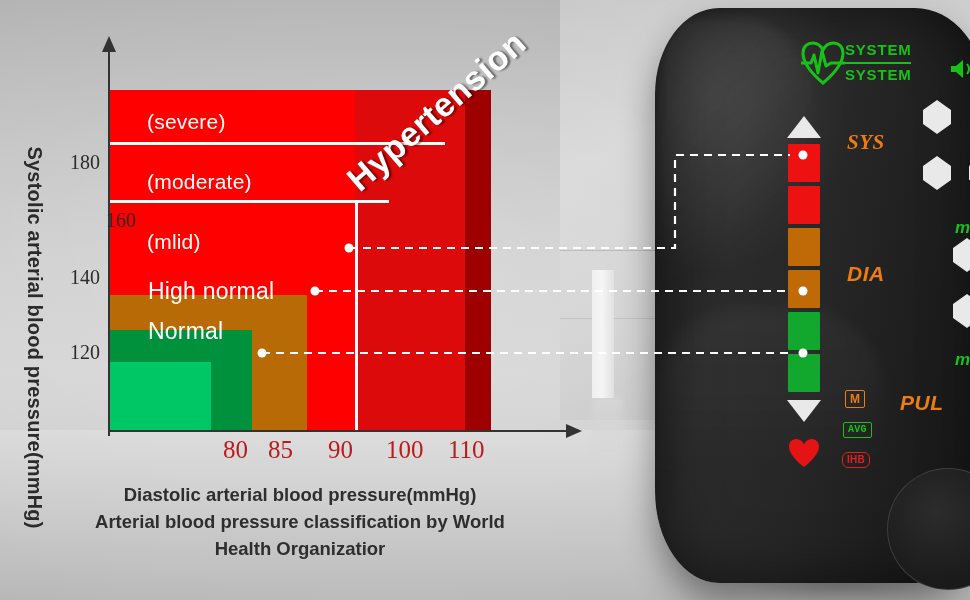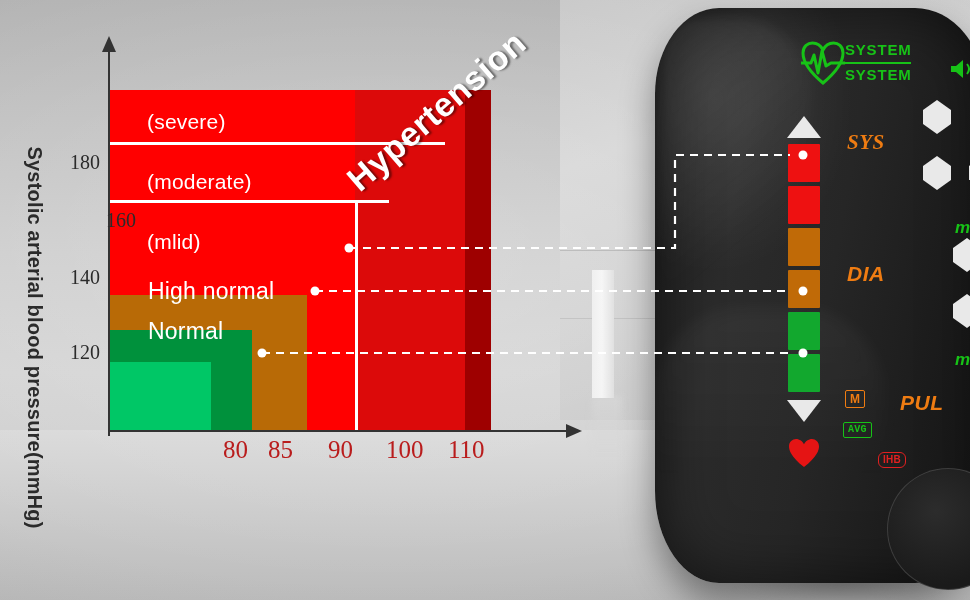--- a/index.html
+++ b/index.html
@@ -245,20 +245,25 @@
     <div class="ytick" style="top:210px;width:100px;left:0px;margin-left:36px;">160</div>
     <div class="ytick" style="top:267px;width:100px;left:0px;">140</div>
     <div class="ytick" style="top:342px;width:100px;left:0px;">120</div>
 
     <div class="xtick" style="left:223px;">80</div>
     <div class="xtick" style="left:268px;">85</div>
     <div class="xtick" style="left:328px;">90</div>
     <div class="xtick" style="left:386px;">100</div>
     <div class="xtick" style="left:448px;">110</div>
 
+    <div class="xcaption">
+      <div>Diastolic arterial blood pressure(mmHg)</div>
+      <div>Arterial blood pressure classification by World</div>
+      <div>Health Organizatior</div>
+    </div>
   </div>
 
   <div class="dev-shadow"></div>
 
   <div id="device">
     <div class="dev-sheen"></div>
     <div class="dev-sheen2"></div>
     <div class="dev-btn"></div>
 
     <div class="logo">
@@ -297,21 +302,21 @@
         </svg>
       </span>
     </div>
 
     <div class="lab" style="left:192px;top:122px;font-family:Liberation Serif, serif;">SYS</div>
     <div class="lab" style="left:192px;top:254px;">DIA</div>
     <div class="lab" style="left:245px;top:383px;">PUL</div>
 
     <div class="badge badge-m" style="left:190px;top:382px;">M</div>
     <div class="badge badge-avg" style="left:188px;top:414px;font-family:Liberation Mono, monospace;">AVG</div>
-    <div class="badge badge-ihb" style="left:187px;top:444px;margin-left:36px;">IHB</div>
+    <div class="badge badge-ihb" style="left:187px;top:444px;">IHB</div>
 
     <span class="digit" style="left:266px;top:92px;">
       <svg width="32" height="62" viewBox="0 0 32 62">
         <polygon points="16,0 30,10 30,24 16,34 2,24 2,10" fill="#e9e9e9"></polygon>
       </svg>
     </span>
     <span class="digit" style="left:266px;top:148px;">
       <svg width="32" height="62" viewBox="0 0 32 62">
         <polygon points="16,0 30,10 30,24 16,34 2,24 2,10" fill="#e9e9e9"></polygon>
       </svg>

